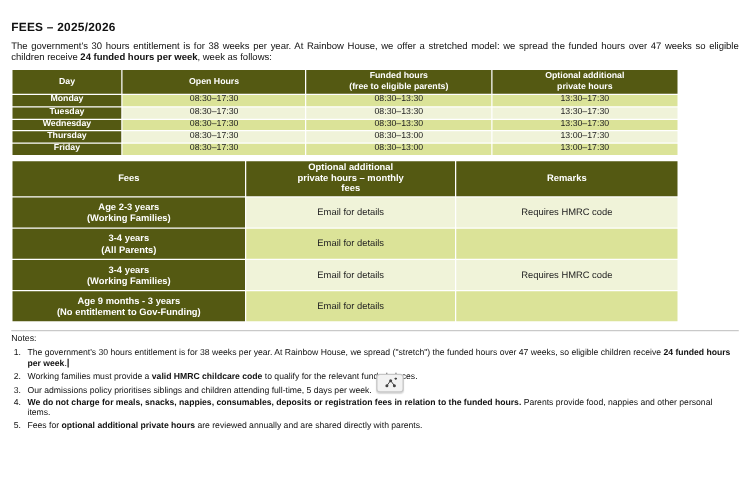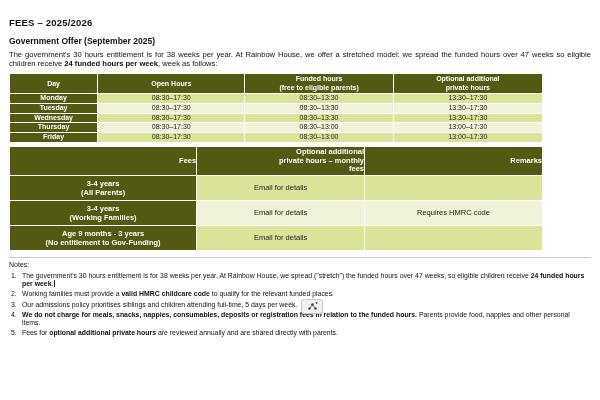--- a/index.html
+++ b/index.html
@@ -18,21 +18,21 @@
   th { background:var(--hdr); color:var(--hdrtext); font-weight:bold; white-space:pre-line; text-align:center; }
 
   .sched { margin-top:5px; }
   .sched th { font-size:7px; line-height:1.2; padding:1px 0; }
   .sched td { font-size:7px; line-height:1.25; height:8px; text-align:center; padding:0; color:#222; }
   .sched td.day { background:var(--hdr); color:var(--hdrtext); font-weight:bold; }
   .sched col.c0 { width:87px; } .sched col.c1 { width:146px; }
   .sched col.c2 { width:147px; } .sched col.c3 { width:148px; }
 
   .fees { margin-top:3px; }
-  .fees th { font-size:7.5px; line-height:1.15; padding:1px 0;text-align:right; }
+  .fees th { font-size:7.5px; line-height:1.15; padding:1px 0; }
   .fees td { font-size:7.5px; height:24px; vertical-align:middle; text-align:center; padding:0; color:#222; }
   .fees td.group { background:var(--hdr); color:var(--hdrtext); font-weight:bold; white-space:pre-line; line-height:1.2; }
   .fees col.g0 { width:183px; } .fees col.g1 { width:164px; } .fees col.g2 { width:174px; }
 
   .rowA td:not(.day):not(.group) { background:var(--rowdark); }
   .rowB td:not(.day):not(.group) { background:var(--rowlight); }
 
   .divider { border:none; border-top:1px solid #c9c9c9; margin:6px 0 0 0; }
   .notes-heading { font-size:7px; margin-top:3px; }
   .notes { margin:4px 0 0 0; padding:0; list-style:none; font-size:6.9px; line-height:1.24; }
@@ -46,21 +46,20 @@
     background:#f2f2f2; border:1px solid #c6c6c6; border-radius:3px;
     display:flex; align-items:center; justify-content:center;
     box-shadow:0 1px 1px rgba(0,0,0,.15); cursor:pointer; padding:0;
   }
 </style>
 </head>
 <body style="--hdr: #545912; --rowdark: #dbe398; --rowlight: #f0f3d9; --hdrtext: #ffffff;">
 
 <div class="doc">
   <div class="title">FEES – 2025/2026</div>
-  <div class="subtitle">Government Offer (September 2025)</div>
 
   <div class="para"><span>The government's 30 hours entitlement is for 38 weeks per year. At Rainbow House, we offer a stretched model: we spread the funded hours over 47 weeks so eligible children receive </span><span class="b">24 funded hours per week</span><span>, week as follows:</span></div>
 
   <table class="sched">
     <colgroup>
         <col class="c0">
         <col class="c1">
         <col class="c2">
         <col class="c3">
       </colgroup>
@@ -118,20 +117,26 @@
     <thead>
       <tr id="fees-head-row">
           <th>Fees</th>
           <th>Optional additional
 private hours – monthly
 fees</th>
           <th>Remarks</th>
         </tr>
     </thead>
     <tbody id="fees-body">
+        <tr class="rowB">
+          <td class="group">Age 2-3 years
+(Working Families)</td>
+          <td>Email for details</td>
+          <td>Requires HMRC code</td>
+        </tr>
         <tr class="rowA">
           <td class="group">3-4 years
 (All Parents)</td>
           <td>Email for details</td>
           <td></td>
         </tr>
         <tr class="rowB">
           <td class="group">3-4 years
 (Working Families)</td>
           <td>Email for details</td>

